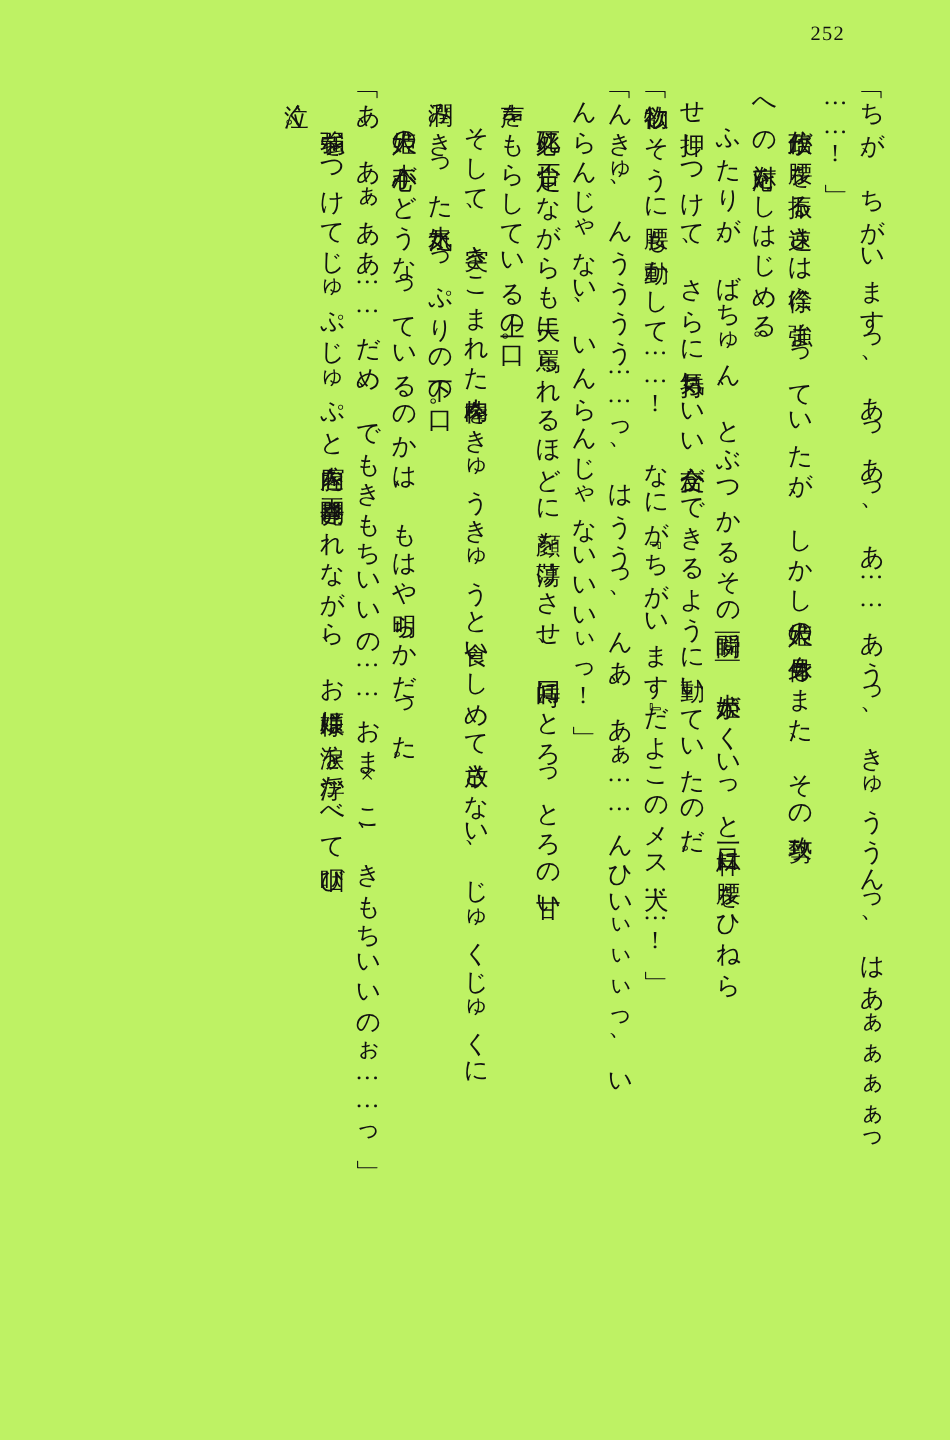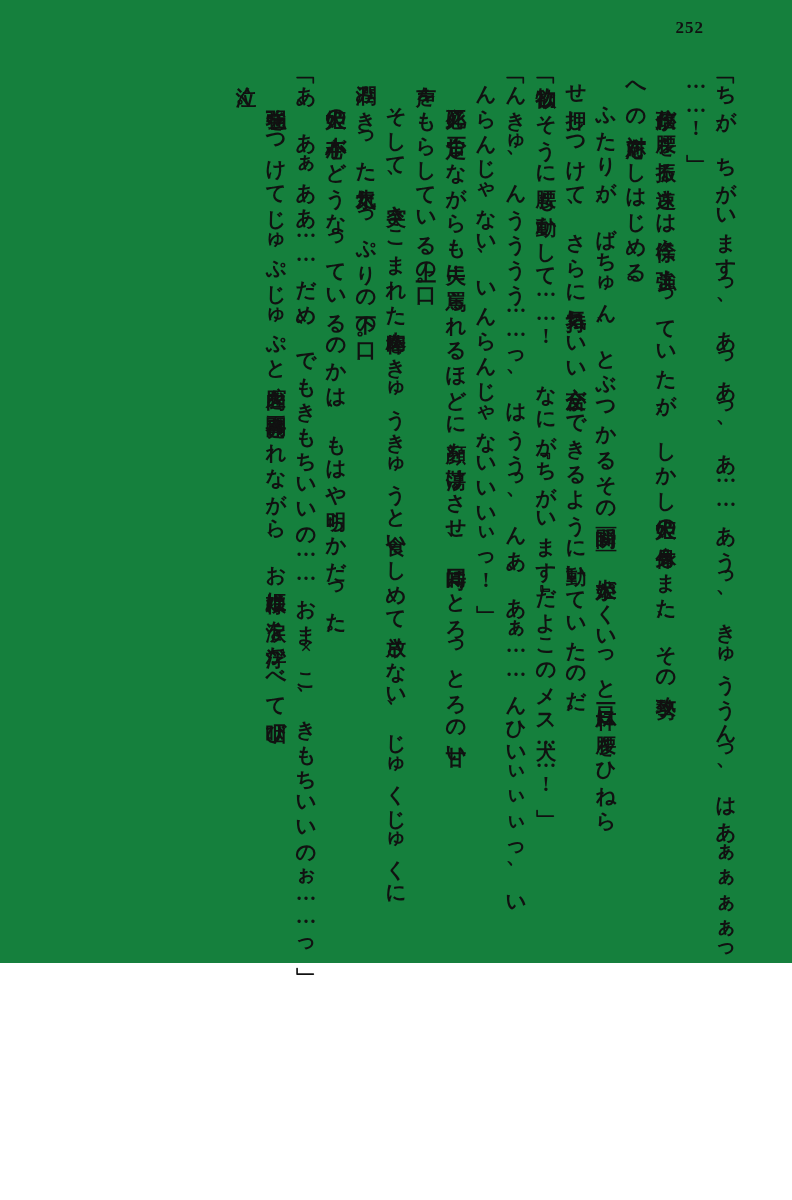--- a/index.html
+++ b/index.html
@@ -11,24 +11,23 @@
     width: 792px;
     height: 1200px;
     font-family: "Liberation Serif", "DejaVu Serif", serif;
     color: #111111;
     overflow: hidden;
     position: relative;
   }
   .page {
     position: relative;
     width: 792px;
-    height: 963px;
+    height: 1200px;
     box-sizing: border-box;
-    background: #15803d;
-    font-weight: bold;
+    background: #bef264;
   }
   .page-number {
     position: absolute;
     top: 18px;
     right: 88px;
     font-size: 17px;
     letter-spacing: 1px;
     color: #111111;
     font-family: "Liberation Serif", "DejaVu Serif", serif;
   }

